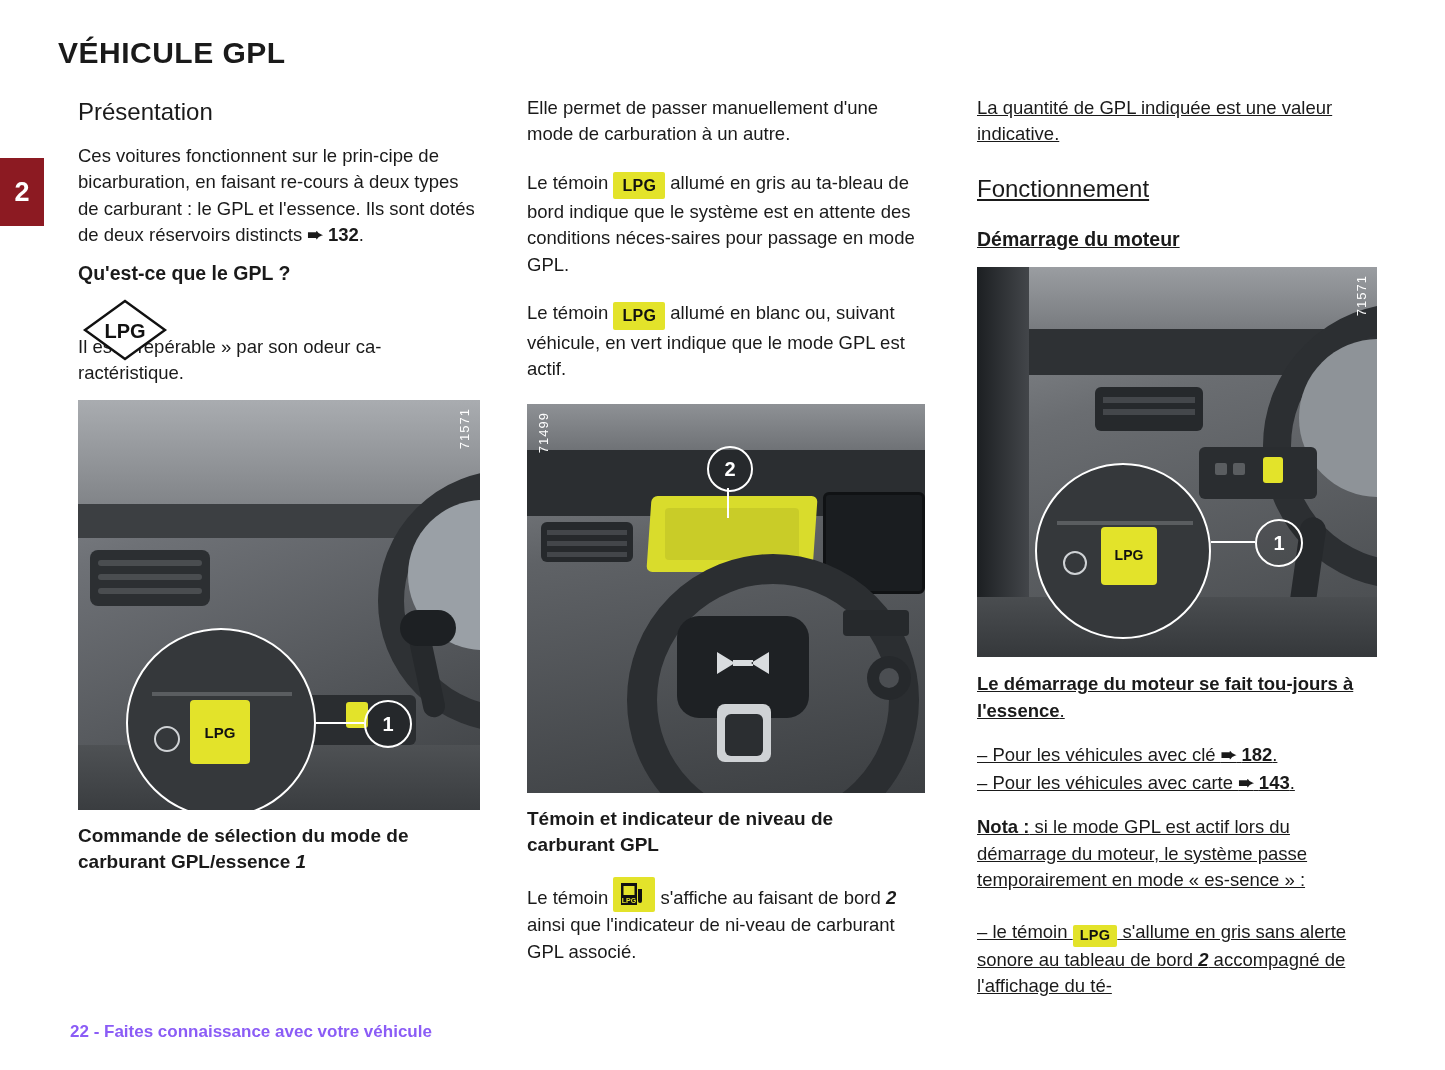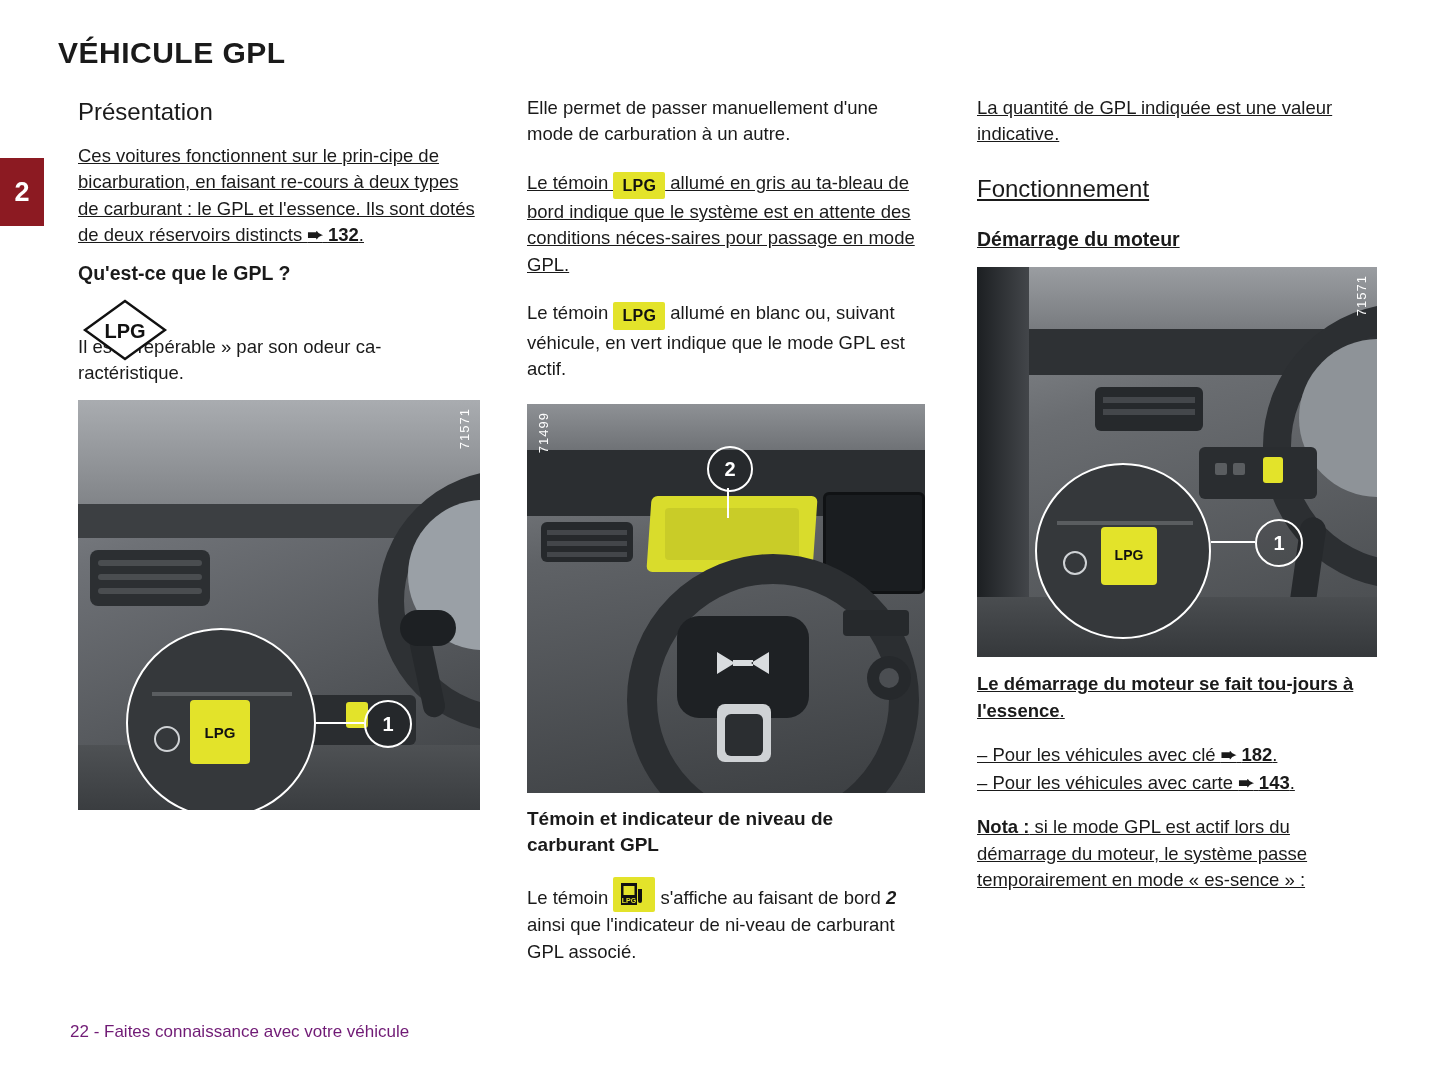--- a/index.html
+++ b/index.html
@@ -140,38 +140,39 @@
     font-size: 19px;
     font-weight: bold;
     line-height: 1.35;
     margin-top: 13px;
   }
   .footer {
     position: absolute;
     left: 70px;
     bottom: 28px;
     font-size: 17px;
-    color: #701a75;
+    color: #8b5cf6;
+    font-weight: bold;
   }
   .dash-item { margin: 0 0 2px 0; }
   .arrow { font-weight: bold; }
 </style>
 </head>
 <body>
 
 <div class="page">
 
   <div class="chapter-tab">2</div>
 
   <div class="title">VÉHICULE GPL</div>
 
   <div class="col col1">
     <h2 class="sec">Présentation</h2>
 
-    <p style="margin-bottom:12px;text-decoration:underline;"><span>Ces voitures fonctionnent sur le prin-cipe de bicarburation, en faisant re-cours à deux types de carburant : le GPL et l'essence. Ils sont dotés de deux réservoirs distincts </span><span class="arrow">➨</span> <span class="b">132</span><span>.</span></p>
+    <p style="margin-bottom:12px;"><span>Ces voitures fonctionnent sur le prin-cipe de bicarburation, en faisant re-cours à deux types de carburant : le GPL et l'essence. Ils sont dotés de deux réservoirs distincts </span><span class="arrow">➨</span> <span class="b">132</span><span>.</span></p>
 
     <h3 class="sub" style="margin-bottom:10px;">Qu'est-ce que le GPL ?</h3>
 
     <div style="position:relative; height:36px;">
       <svg width="86" height="64" viewBox="0 0 86 64" style="position:absolute;left:4px;top:0;">
         <polygon points="43,3 83,32 43,61 3,32" fill="#ffffff" stroke="#111111" stroke-width="2.4"></polygon>
         <text x="43" y="40" text-anchor="middle" font-family="Liberation Sans, sans-serif" font-size="20" font-weight="bold" fill="#111111">LPG</text>
       </svg>
     </div>
     <p style="margin-bottom:14px;">Il est « repérable » par son odeur ca-ractéristique.</p>
@@ -199,26 +200,29 @@
       <div class="callout-circle" style="left:48px;top:228px;width:190px;height:190px;background:#35383b;overflow:hidden;">
         <div style="position:absolute;left:24px;top:62px;width:140px;height:4px;background:#5a5d60;"></div>
         <div style="position:absolute;left:62px;top:70px;width:60px;height:64px;background:#e3e32a;border-radius:4px;display:flex;align-items:center;justify-content:center;font-size:15px;font-weight:bold;color:#111;">LPG</div>
         <div style="position:absolute;left:26px;top:96px;width:22px;height:22px;border:2px solid #cfd2d5;border-radius:50%;"></div>
       </div>
       <div class="leader" style="left:238px;top:322px;width:48px;"></div>
       <div class="callout-num" style="left:286px;top:300px;width:44px;height:44px;">1</div>
       <div class="code" style="right:6px;top:8px;">71571</div>
     </div>
 
+    <div class="caption">
+      <span>Commande de sélection du mode de carburant GPL/essence </span><span class="i">1</span>
+    </div>
   </div>
 
   <div class="col col2">
     <p style="margin-bottom:22px;">Elle permet de passer manuellement d'une mode de carburation à un autre.</p>
 
-    <p style="margin-bottom:22px;text-decoration:underline;">
+    <p style="margin-bottom:22px;">
       <span>Le témoin </span><span class="lpg-chip big">LPG</span><span> allumé en gris au ta-bleau de bord indique que le système est en attente des conditions néces-saires pour passage en mode GPL.</span>
     </p>
 
     <p style="margin-bottom:22px;">
       <span>Le témoin </span><span class="lpg-chip big">LPG</span><span> allumé en blanc ou, suivant véhicule, en vert indique que le mode GPL est actif.</span>
     </p>
 
     <div class="photo" style="width:398px;height:389px;background:linear-gradient(170deg,#8b8e92 0%,#5f6266 35%,#3c3f42 100%);">
       <div style="position:absolute;left:0;top:0;width:398px;height:52px;background:linear-gradient(180deg,#8e9195,#6b6e72);"></div>
       <div style="position:absolute;left:0;top:46px;width:398px;height:66px;background:#2b2e31;"></div>
@@ -311,17 +315,20 @@
       <span>– Pour les véhicules avec clé </span><span class="arrow">➨</span> <span class="b">182</span><span>.</span>
     </p>
     <p class="dash-item" style="margin-bottom:18px;">
       <span>– Pour les véhicules avec carte </span><span class="arrow">➨</span> <span class="b">143</span><span>.</span>
     </p>
 
     <p style="margin-bottom:26px;">
       <span class="b">Nota :</span><span> si le mode GPL est actif lors du démarrage du moteur, le système passe temporairement en mode « es-sence » :</span>
     </p>
 
+    <p>
+      <span>– le témoin </span><span class="lpg-chip">LPG</span><span> s'allume en gris sans alerte sonore au tableau de bord </span><span class="i">2</span><span> accompagné de l'affichage du té-</span>
+    </p>
   </div>
 
   <div class="footer">22 - Faites connaissance avec votre véhicule</div>
 
 </div>
 
 </body></html>

